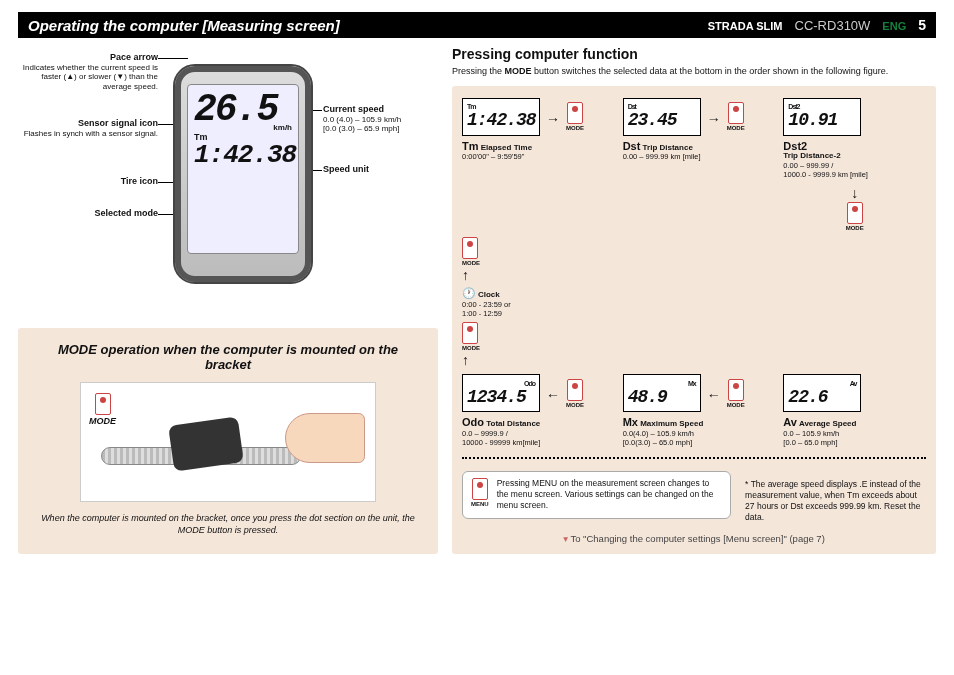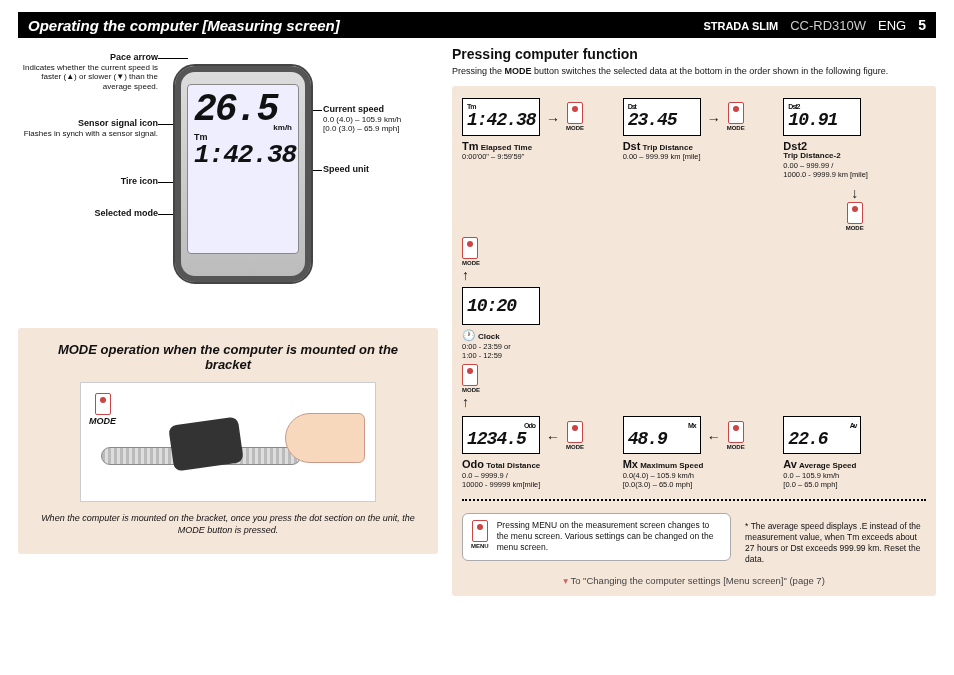--- a/index.html
+++ b/index.html
@@ -1,21 +1,21 @@
 <!DOCTYPE html>
 <html><head>
 <meta charset="utf-8">
 <style>
   * { box-sizing: border-box; margin: 0; padding: 0; }
   body { font-family: Arial, Helvetica, sans-serif; font-size: 10px; color: #111; background: #fff; }
   .page { width: 954px; height: 675px; position: relative; padding: 12px 18px; }
   .hdr { background: #000; color: #fff; display: flex; align-items: center; height: 26px; padding: 0 10px; }
   .hdr-title { font-size: 15px; font-weight: bold; font-style: italic; flex: 1; }
   .hdr-right { display: flex; align-items: baseline; gap: 12px; font-size: 11px; }
-  .hdr-eng { color: #ffffff; font-size: 13px; font-weight: normal; }
+  .hdr-eng { color: #15803d; font-size: 11px; font-weight: bold; }
   .hdr-pg { color: #fff; font-size: 14px; font-weight: bold; }
   .cols { display: flex; gap: 14px; margin-top: 8px; }
   .col-l { width: 420px; }
   .col-r { flex: 1; }
 
   
   .device-wrap { position: relative; height: 270px; }
   .device { position: absolute; left: 155px; top: 18px; width: 140px; height: 220px; border: 2px solid #444; border-radius: 22px; background: linear-gradient(#ddd,#bbb); box-shadow: inset 0 0 0 6px #555; }
   .screen { position: absolute; left: 12px; top: 18px; right: 12px; bottom: 28px; background: #eef; border: 1px solid #888; border-radius: 4px; padding: 6px; }
   .seg-lg { font-family: "Courier New", monospace; font-weight: bold; font-size: 38px; font-style: italic; letter-spacing: -2px; line-height: 1; }
@@ -198,23 +198,20 @@
                 <span class="mode-icon-lbl">MODE</span>
             </div>
           </div>
 
           <div class="cell">
             <div class="icon-col" style="align-items:flex-start;margin-bottom:4px">
               <span class="mode-icon"></span>
                 <span class="mode-icon-lbl">MODE</span>
               <span style="font-size:14px">↑</span>
             </div>
-            <div class="disp">
-              <span>10:20</span>
-            </div>
             <div class="mode-lbl"><span class="big">🕐</span><span> Clock</span></div>
             <div class="range" style="white-space:pre-line">0:00 - 23:59 or
 1:00 - 12:59</div>
             <div class="icon-col" style="align-items:flex-start;margin-top:4px">
               <span class="mode-icon"></span>
                 <span class="mode-icon-lbl">MODE</span>
               <span style="font-size:14px">↑</span>
             </div>
           </div>
           <div class="cell"></div>

